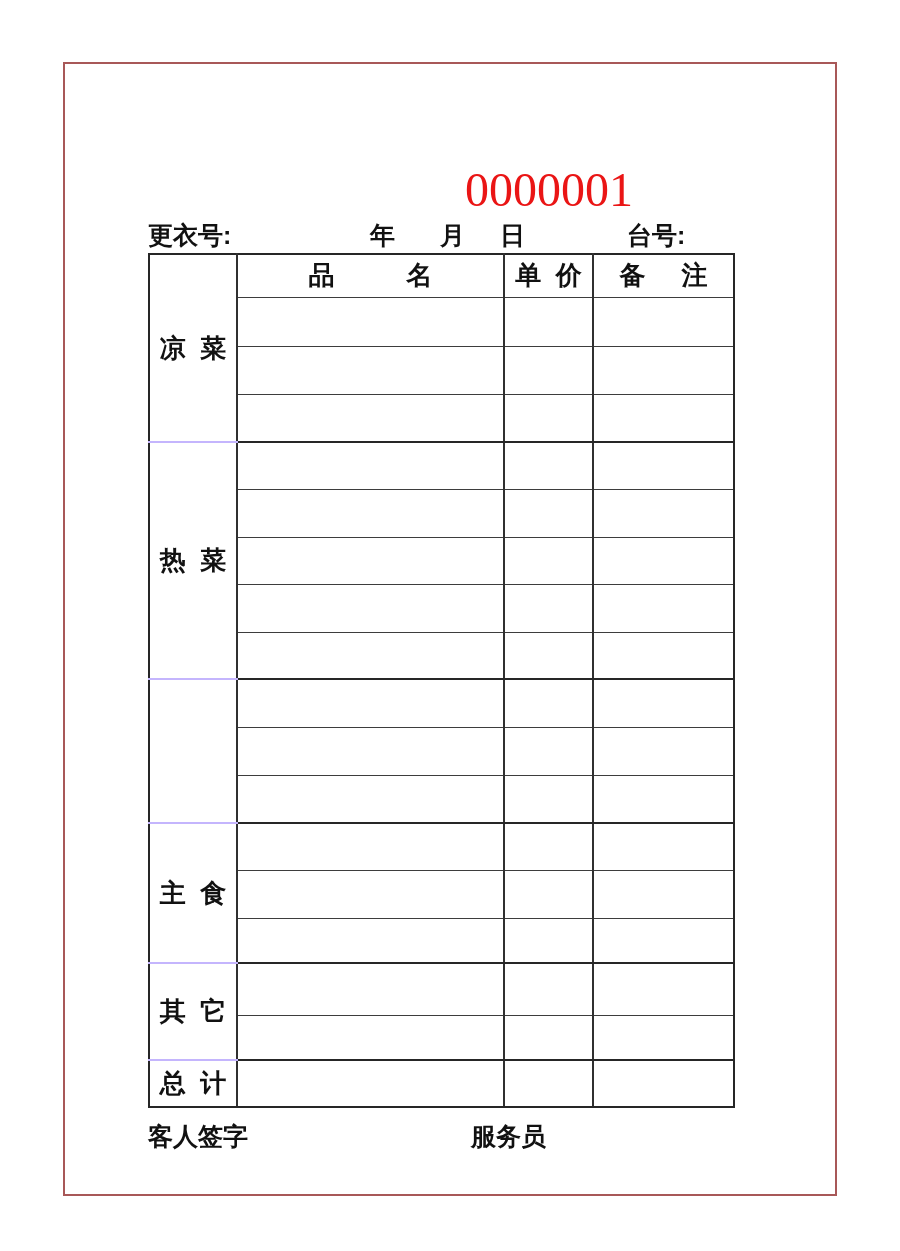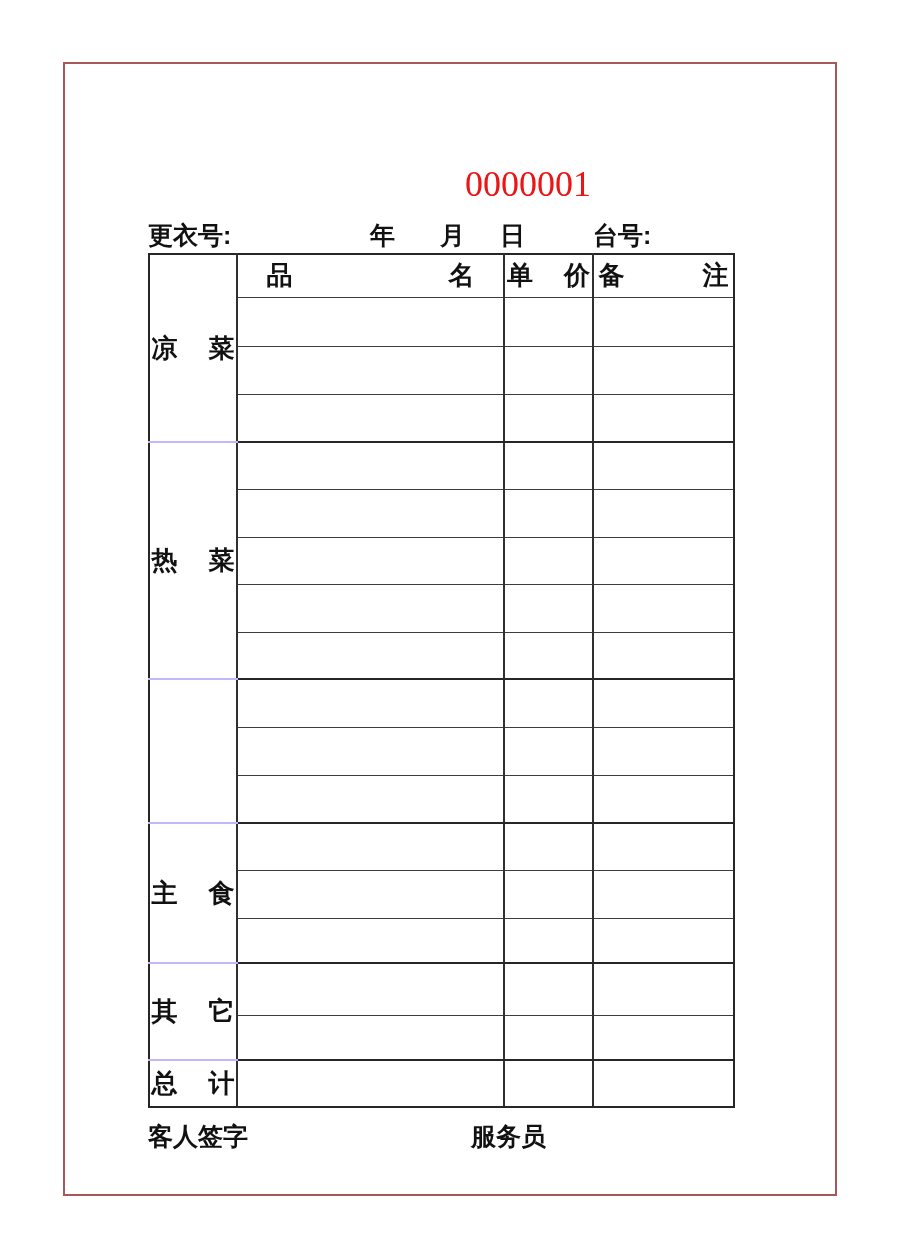--- a/index.html
+++ b/index.html
@@ -11,52 +11,52 @@
     position:absolute; left:63px; top:62px; width:770px; height:1130px;
     border:2px solid #a85858;
   }
   .title {
     position:absolute; left:0; right:0; top:102px; text-align:center;
     font-family:"DejaVu Serif","Liberation Serif",serif;
     font-weight:bold; font-size:43px; letter-spacing:3px; line-height:1.3;
   }
   .serial {
     position:absolute; left:465px; top:166px;
-    font-family:"Liberation Serif",serif; font-size:36px; line-height:1;
+    font-family:"Liberation Serif",serif; font-size:48px; line-height:1;
     color:#ea1515;
   }
   .lbl {
     position:absolute; font-weight:bold; font-size:25px; line-height:28px;
     white-space:pre;
     margin-top:8px;
   }
   .info-locker  { left:148px; top:213px; }
   .info-year    { left:370px; top:213px; }
   .info-month   { left:440px; top:213px; }
   .info-day     { left:500px; top:213px; }
-  .info-tableno { left:593px; top:213px; }
+  .info-tableno { left:627px; top:213px; }
   .footer-guest { left:148px; top:1114px; }
   .footer-waiter{ left:471px; top:1114px; }
 
   .menu-table-wrap { position:absolute; left:148px; top:253px; }
   table.menu {
     width:585px; table-layout:fixed; border-collapse:collapse;
     border:2px solid #262626; background:#fff;
   }
   table.menu td, table.menu th {
     border-top:1px solid #3d3d3d; border-bottom:1px solid #3d3d3d;
     padding:0; margin:0;
   }
   table.menu .c1, table.menu .c2, table.menu .c3 {
     border-left:2px solid #303030;
   }
   table.menu th, table.menu td.cat {
     font-size:26px; font-weight:bold; text-align:center;
     vertical-align:middle; white-space:pre;
-    font-family:Liberation Mono, monospace;
+    font-family:Liberation Sans, sans-serif;
   }
   table.menu tr.sec-end > td { border-bottom:2px solid #262626; }
   table.menu td.cat { border-bottom:2px solid #c4b5fd; }
 </style>
 </head>
 <body>
 
 <div class="page">
 
   <div class="red-frame" style="border-color: rgb(168, 88, 88);"></div>

